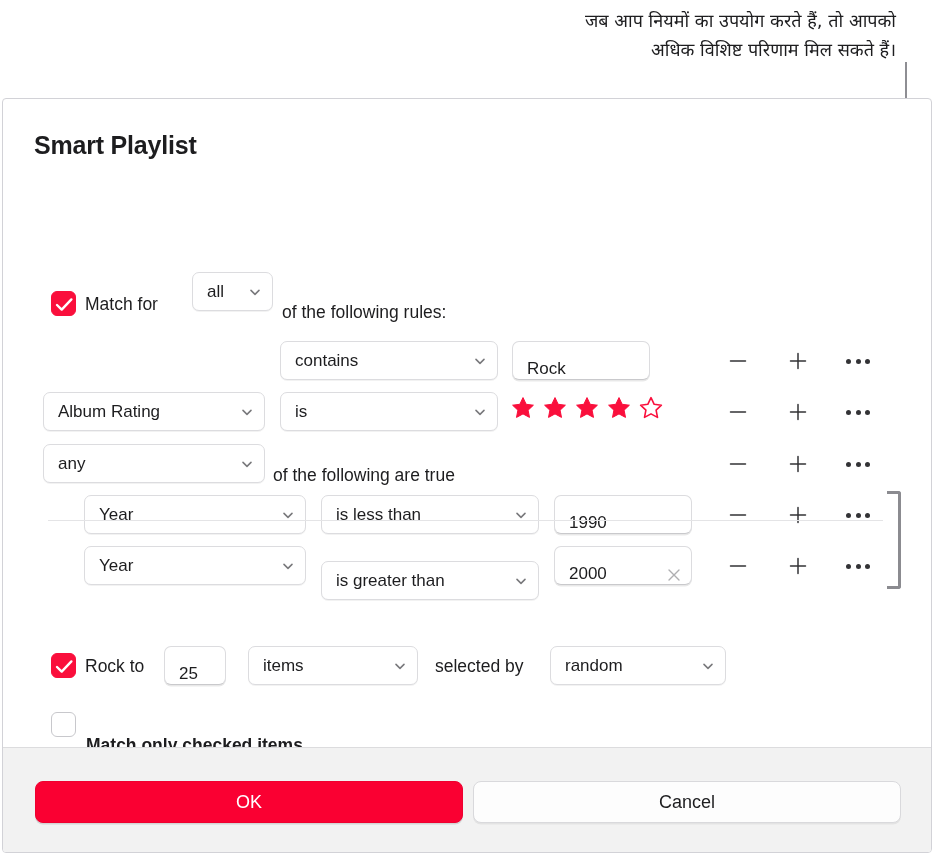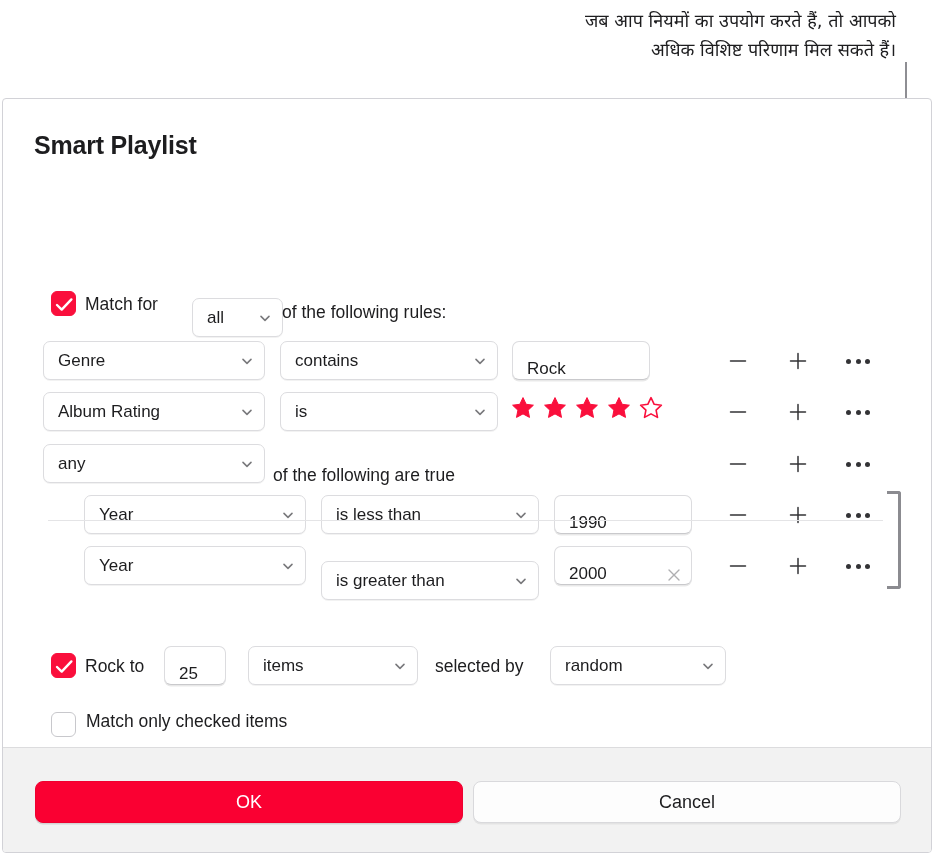--- a/index.html
+++ b/index.html
@@ -167,38 +167,30 @@
     <div class="dialog-body">
 
       <div class="title">Smart Playlist</div>
 
       <div class="cb on" style="left:48px; top:192px;">
         <svg width="19" height="17" viewBox="0 0 19 17">
             <path d="M2 9 L6.7 13.6 L16.4 3.4" fill="none" stroke="#ffffff" stroke-width="2.4" stroke-linecap="round" stroke-linejoin="round"></path>
           </svg>
       </div>
       <div class="static-label" style="left:82px; top:195px;">Match  for</div>
-      <div class="select" style="left:189px; top:199px; width:91px;">
+      <div class="select" style="left:189px; top:173px; width:81px;">
         <span class="label">all</span>
         <span class="chev">
             <svg width="14" height="14" viewBox="0 0 14 14">
               <path d="M3 5.4 L7 9.4 L11 5.4" fill="none" stroke="#4a4a4e" stroke-width="1.5" stroke-linecap="round" stroke-linejoin="round"></path>
             </svg>
           </span>
       </div>
       <div class="static-label" style="left:279px; top:195px;margin-top:8px;">of the following rules:</div>
 
-      <div class="select" style="left:40px; top:242px; width:222px;">
-        <span class="label">Genre</span>
-        <span class="chev">
-            <svg width="14" height="14" viewBox="0 0 14 14">
-              <path d="M3 5.4 L7 9.4 L11 5.4" fill="none" stroke="#4a4a4e" stroke-width="1.5" stroke-linecap="round" stroke-linejoin="round"></path>
-            </svg>
-          </span>
-      </div>
       <div class="select" style="left:277px; top:242px; width:218px;">
         <span class="label">contains</span>
         <span class="chev">
             <svg width="14" height="14" viewBox="0 0 14 14">
               <path d="M3 5.4 L7 9.4 L11 5.4" fill="none" stroke="#4a4a4e" stroke-width="1.5" stroke-linecap="round" stroke-linejoin="round"></path>
             </svg>
           </span>
       </div>
       <div class="textfield" style="left:509px; top:242px; width:138px;">
         <span class="val">Rock</span>
@@ -412,21 +404,21 @@
       <div class="select" style="left:547px; top:547px; width:176px;">
         <span class="label">random</span>
         <span class="chev">
             <svg width="14" height="14" viewBox="0 0 14 14">
               <path d="M3 5.4 L7 9.4 L11 5.4" fill="none" stroke="#4a4a4e" stroke-width="1.5" stroke-linecap="round" stroke-linejoin="round"></path>
             </svg>
           </span>
       </div>
 
       <div class="cb off" style="left:48px; top:613px;"></div>
-      <div class="static-label" style="left:83px; top:612px;">Match only checked items</div>
+      <div class="static-label" style="left:83px; top:636px;font-weight:bold;">Match only checked items</div>
 
       <div class="cb on" style="left:48px; top:671px;">
         <svg width="19" height="17" viewBox="0 0 19 17">
             <path d="M2 9 L6.7 13.6 L16.4 3.4" fill="none" stroke="#ffffff" stroke-width="2.4" stroke-linecap="round" stroke-linejoin="round"></path>
           </svg>
       </div>
       <div class="static-label" style="left:83px; top:674px;">Live updating</div>
 
     </div>
 

